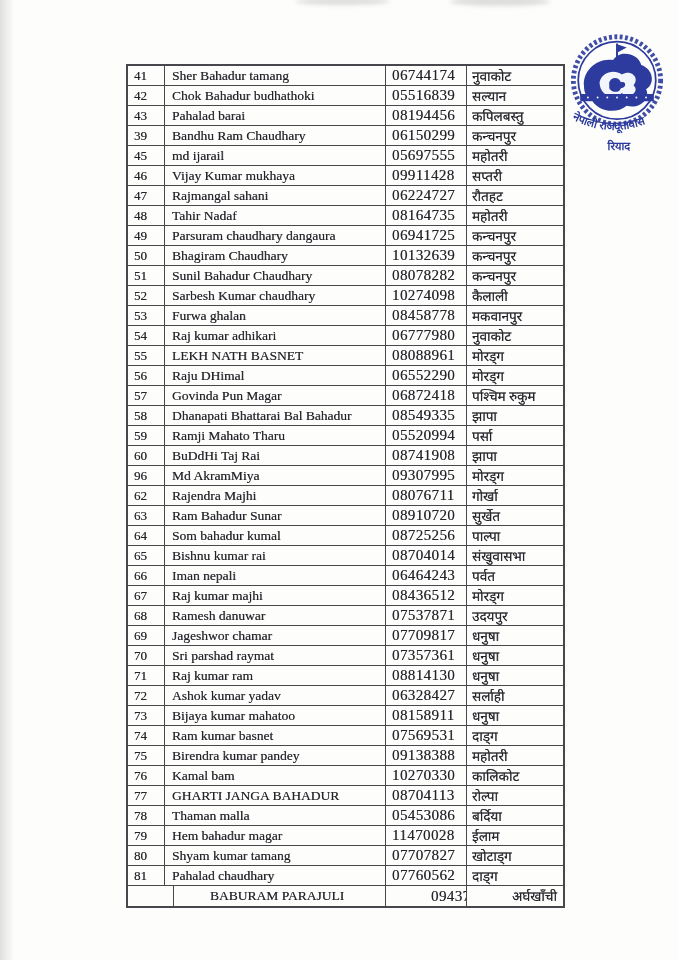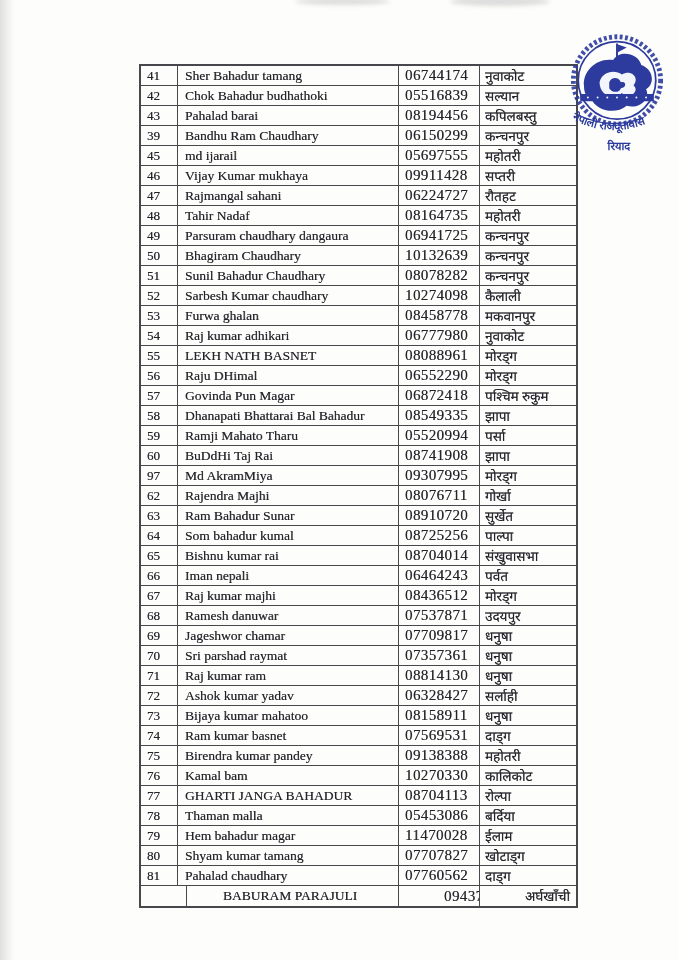--- a/index.html
+++ b/index.html
@@ -20,21 +20,21 @@
     background:linear-gradient(to right, rgba(90,90,95,0.18), rgba(90,90,95,0.0));
     pointer-events:none;
   }
   
   .smudge { position:absolute; background:rgba(110,110,118,0.22); filter:blur(2px); border-radius:50%; }
   .smudge.a { left:295px; top:-2px; width:95px; height:7px; }
   .smudge.b { left:450px; top:-3px; width:100px; height:9px; }
 
   
   .roster {
-    position:absolute; left:139px; top:64px;
+    position:absolute; left:126px; top:64px;
     width:439px; height:844px;
     display:grid;
     grid-template-columns:37px 221px 81px 1fr;
     grid-auto-rows:1fr;
     border:2px solid #47474c;
     background:#fdfdfc;
   }
   .cell {
     border-right:1.4px solid #47474c;
     border-bottom:1.4px solid #47474c;
@@ -160,21 +160,21 @@
   <div class="cell col-sn">59</div>
   <div class="cell col-name">Ramji Mahato Tharu</div>
   <div class="cell col-id">05520994</div>
   <div class="cell col-dist">पर्सा</div>
 
   <div class="cell col-sn">60</div>
   <div class="cell col-name">BuDdHi Taj Rai</div>
   <div class="cell col-id">08741908</div>
   <div class="cell col-dist">झापा</div>
 
-  <div class="cell col-sn">97</div>
+  <div class="cell col-sn">96</div>
   <div class="cell col-name">Md AkramMiya</div>
   <div class="cell col-id">09307995</div>
   <div class="cell col-dist">मोरड्ग</div>
 
   <div class="cell col-sn">62</div>
   <div class="cell col-name">Rajendra Majhi</div>
   <div class="cell col-id">08076711</div>
   <div class="cell col-dist">गोर्खा</div>
 
   <div class="cell col-sn">63</div>

